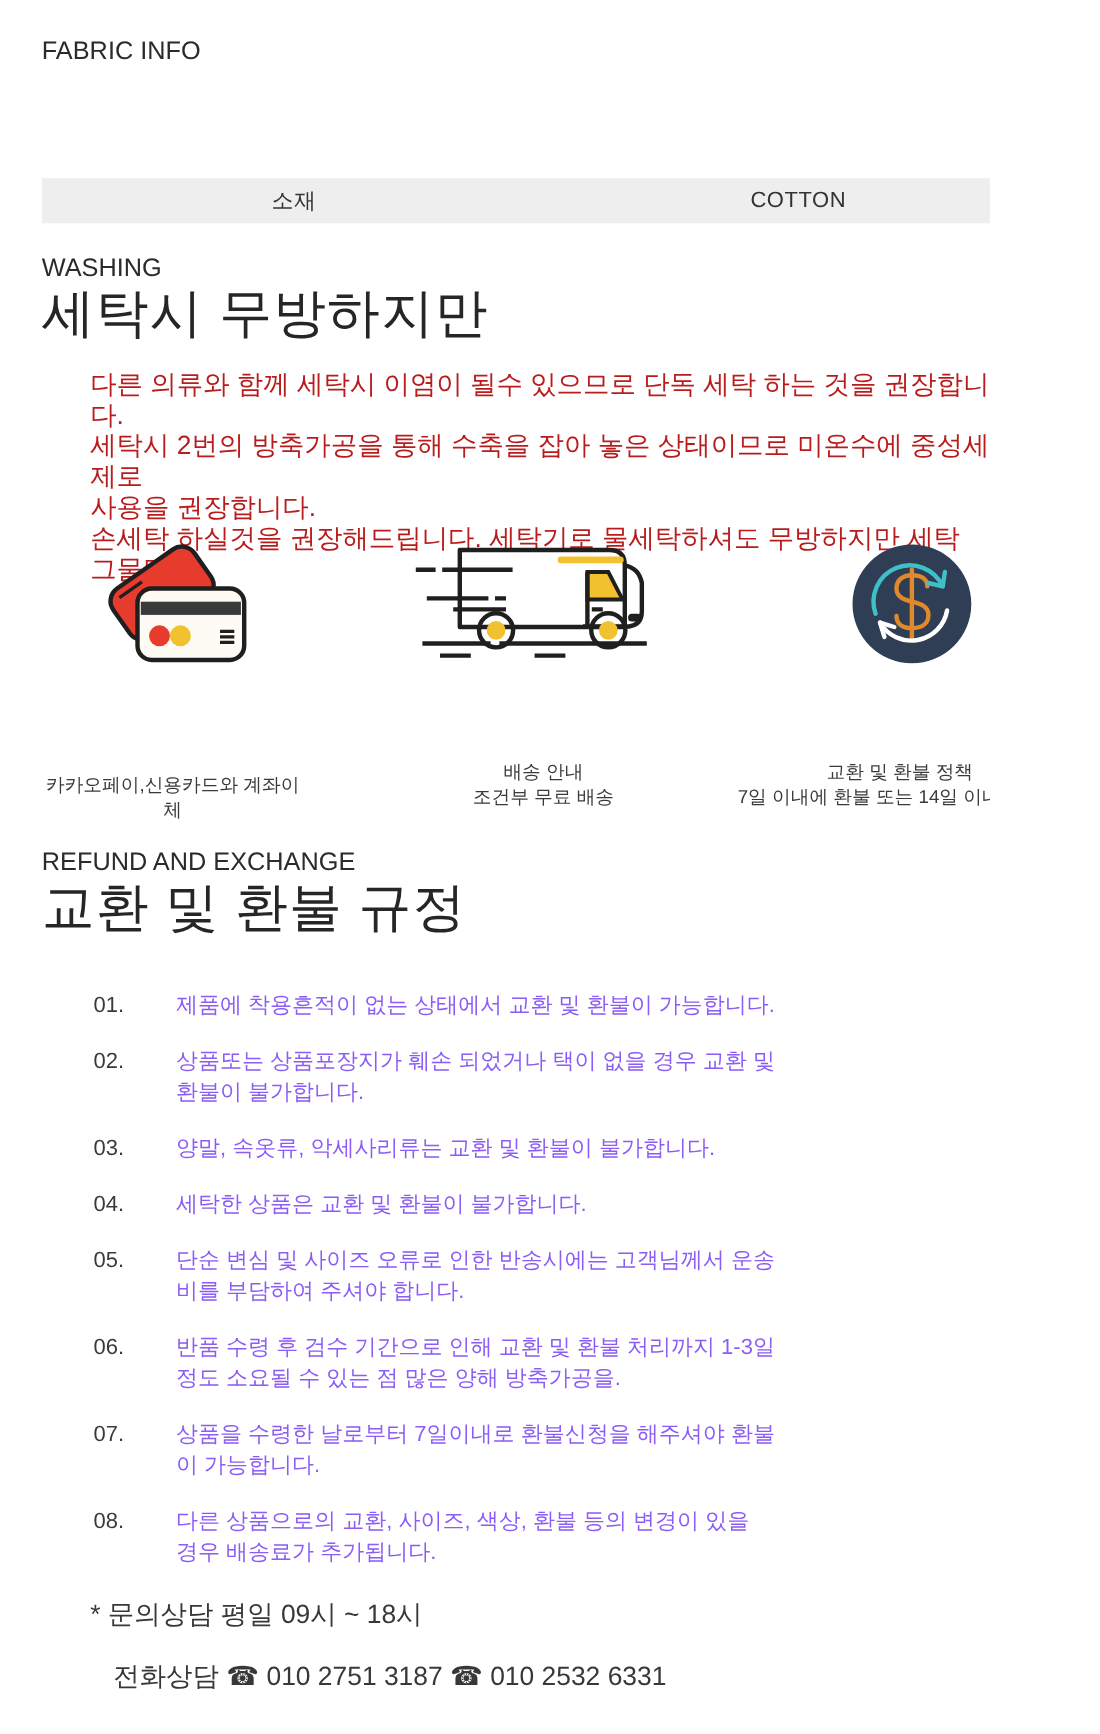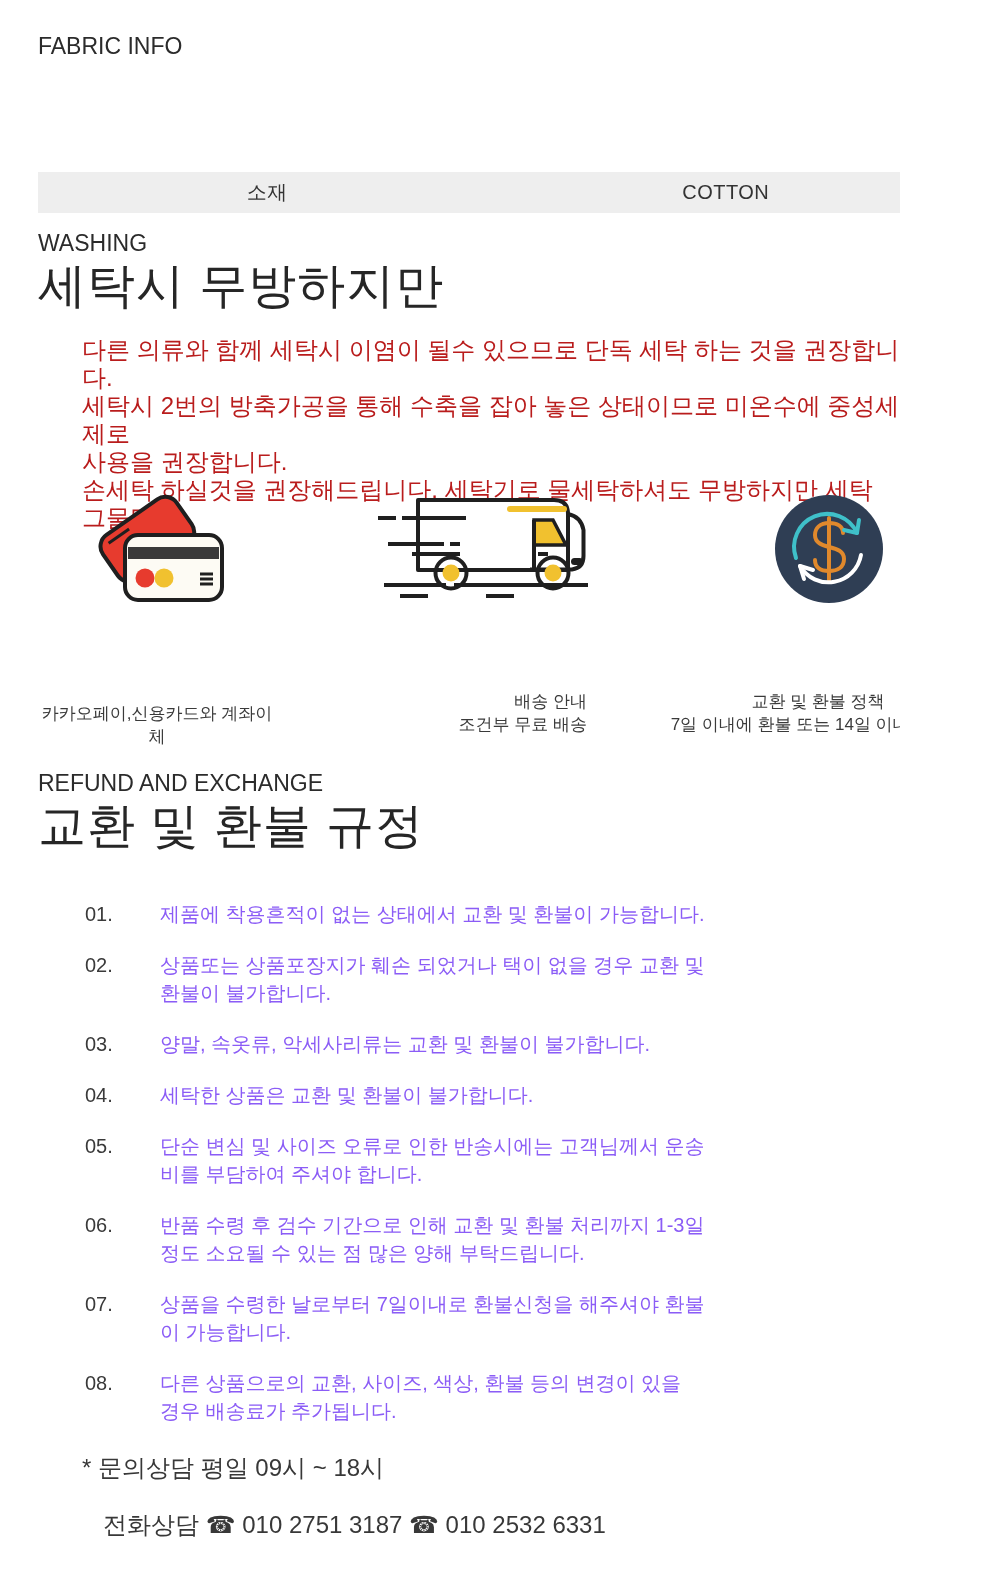--- a/index.html
+++ b/index.html
@@ -7,31 +7,31 @@
     position:relative;width:900px;height:1576px;background:#ffffff;
     font-family:"Liberation Sans","DejaVu Sans",sans-serif;color:#3a3a3a;
     overflow:hidden;
   }
   .abs{position:absolute;}
   .eyebrow{font-size:23px;line-height:26px;color:#2b2b2b;}
   .big-title{font-size:48px;line-height:52px;font-weight:400;color:#262626;margin:4px 0 0 0;letter-spacing:1px;}
   .sec-fabric{left:38px;top:33px;}
   .sec-washing{left:38px;top:230px;}
   .sec-refund{left:38px;top:770px;}
-  .spec-bar{left:38px;top:172px;width:917px;height:41px;background:#eeeeee;display:flex;}
+  .spec-bar{left:38px;top:162px;width:917px;height:41px;background:#eeeeee;display:flex;}
   .spec-cell{flex:1 1 50%;display:flex;align-items:center;justify-content:center;
     font-size:20px;color:#333333;letter-spacing:0.5px;}
   .wash-text{left:82px;top:336px;font-size:24px;line-height:28px;color:#b91c1c;}
   .icon-box{position:absolute;}
   .icon-card{left:88px;top:468px;}
   .icon-truck{left:370px;top:462px;}
   .icon-refund{left:772px;top:492px;}
   .caption{position:absolute;text-align:center;font-size:17px;line-height:23px;color:#3a3a3a;}
   .cap-1{left:37px;top:702px;width:240px;}
-  .cap-2{left:347px;top:690px;width:240px;text-align:right;}
+  .cap-2{left:374px;top:690px;width:240px;}
   .cap-3{left:618px;top:690px;width:400px;}
   .rules{left:85px;top:900px;width:730px;list-style:none;margin:0;padding:0;}
   .rule{display:flex;margin:0 0 23px 0;}
   .rule-num{flex:0 0 75px;font-size:20px;line-height:28px;color:#3a3a3a;}
   .rule-lines{font-size:20px;line-height:28px;color:#8b5cf6;}
   .note{font-size:24px;line-height:26px;color:#383838;}
   .note-hours{left:82px;top:1455px;}
   .note-phone{left:103px;top:1512px;}
   svg .ln{stroke:#1f1f1f;stroke-width:4;fill:none;}
 </style>
@@ -182,21 +182,21 @@
       <span class="rule-num">05.</span>
       <div class="rule-lines">
         <div>단순 변심 및 사이즈 오류로 인한 반송시에는 고객님께서 운송</div>
         <div>비를 부담하여 주셔야 합니다.</div>
       </div>
     </li>
     <li class="rule">
       <span class="rule-num">06.</span>
       <div class="rule-lines">
         <div>반품 수령 후 검수 기간으로 인해 교환 및 환불 처리까지 1-3일</div>
-        <div>정도 소요될 수 있는 점 많은 양해 부탁드립니다.</div>
+        <div>정도 소요될 수 있는 점 많은 양해 방축가공을.</div>
       </div>
     </li>
     <li class="rule">
       <span class="rule-num">07.</span>
       <div class="rule-lines">
         <div>상품을 수령한 날로부터 7일이내로 환불신청을 해주셔야 환불</div>
         <div>이 가능합니다.</div>
       </div>
     </li>
     <li class="rule">

